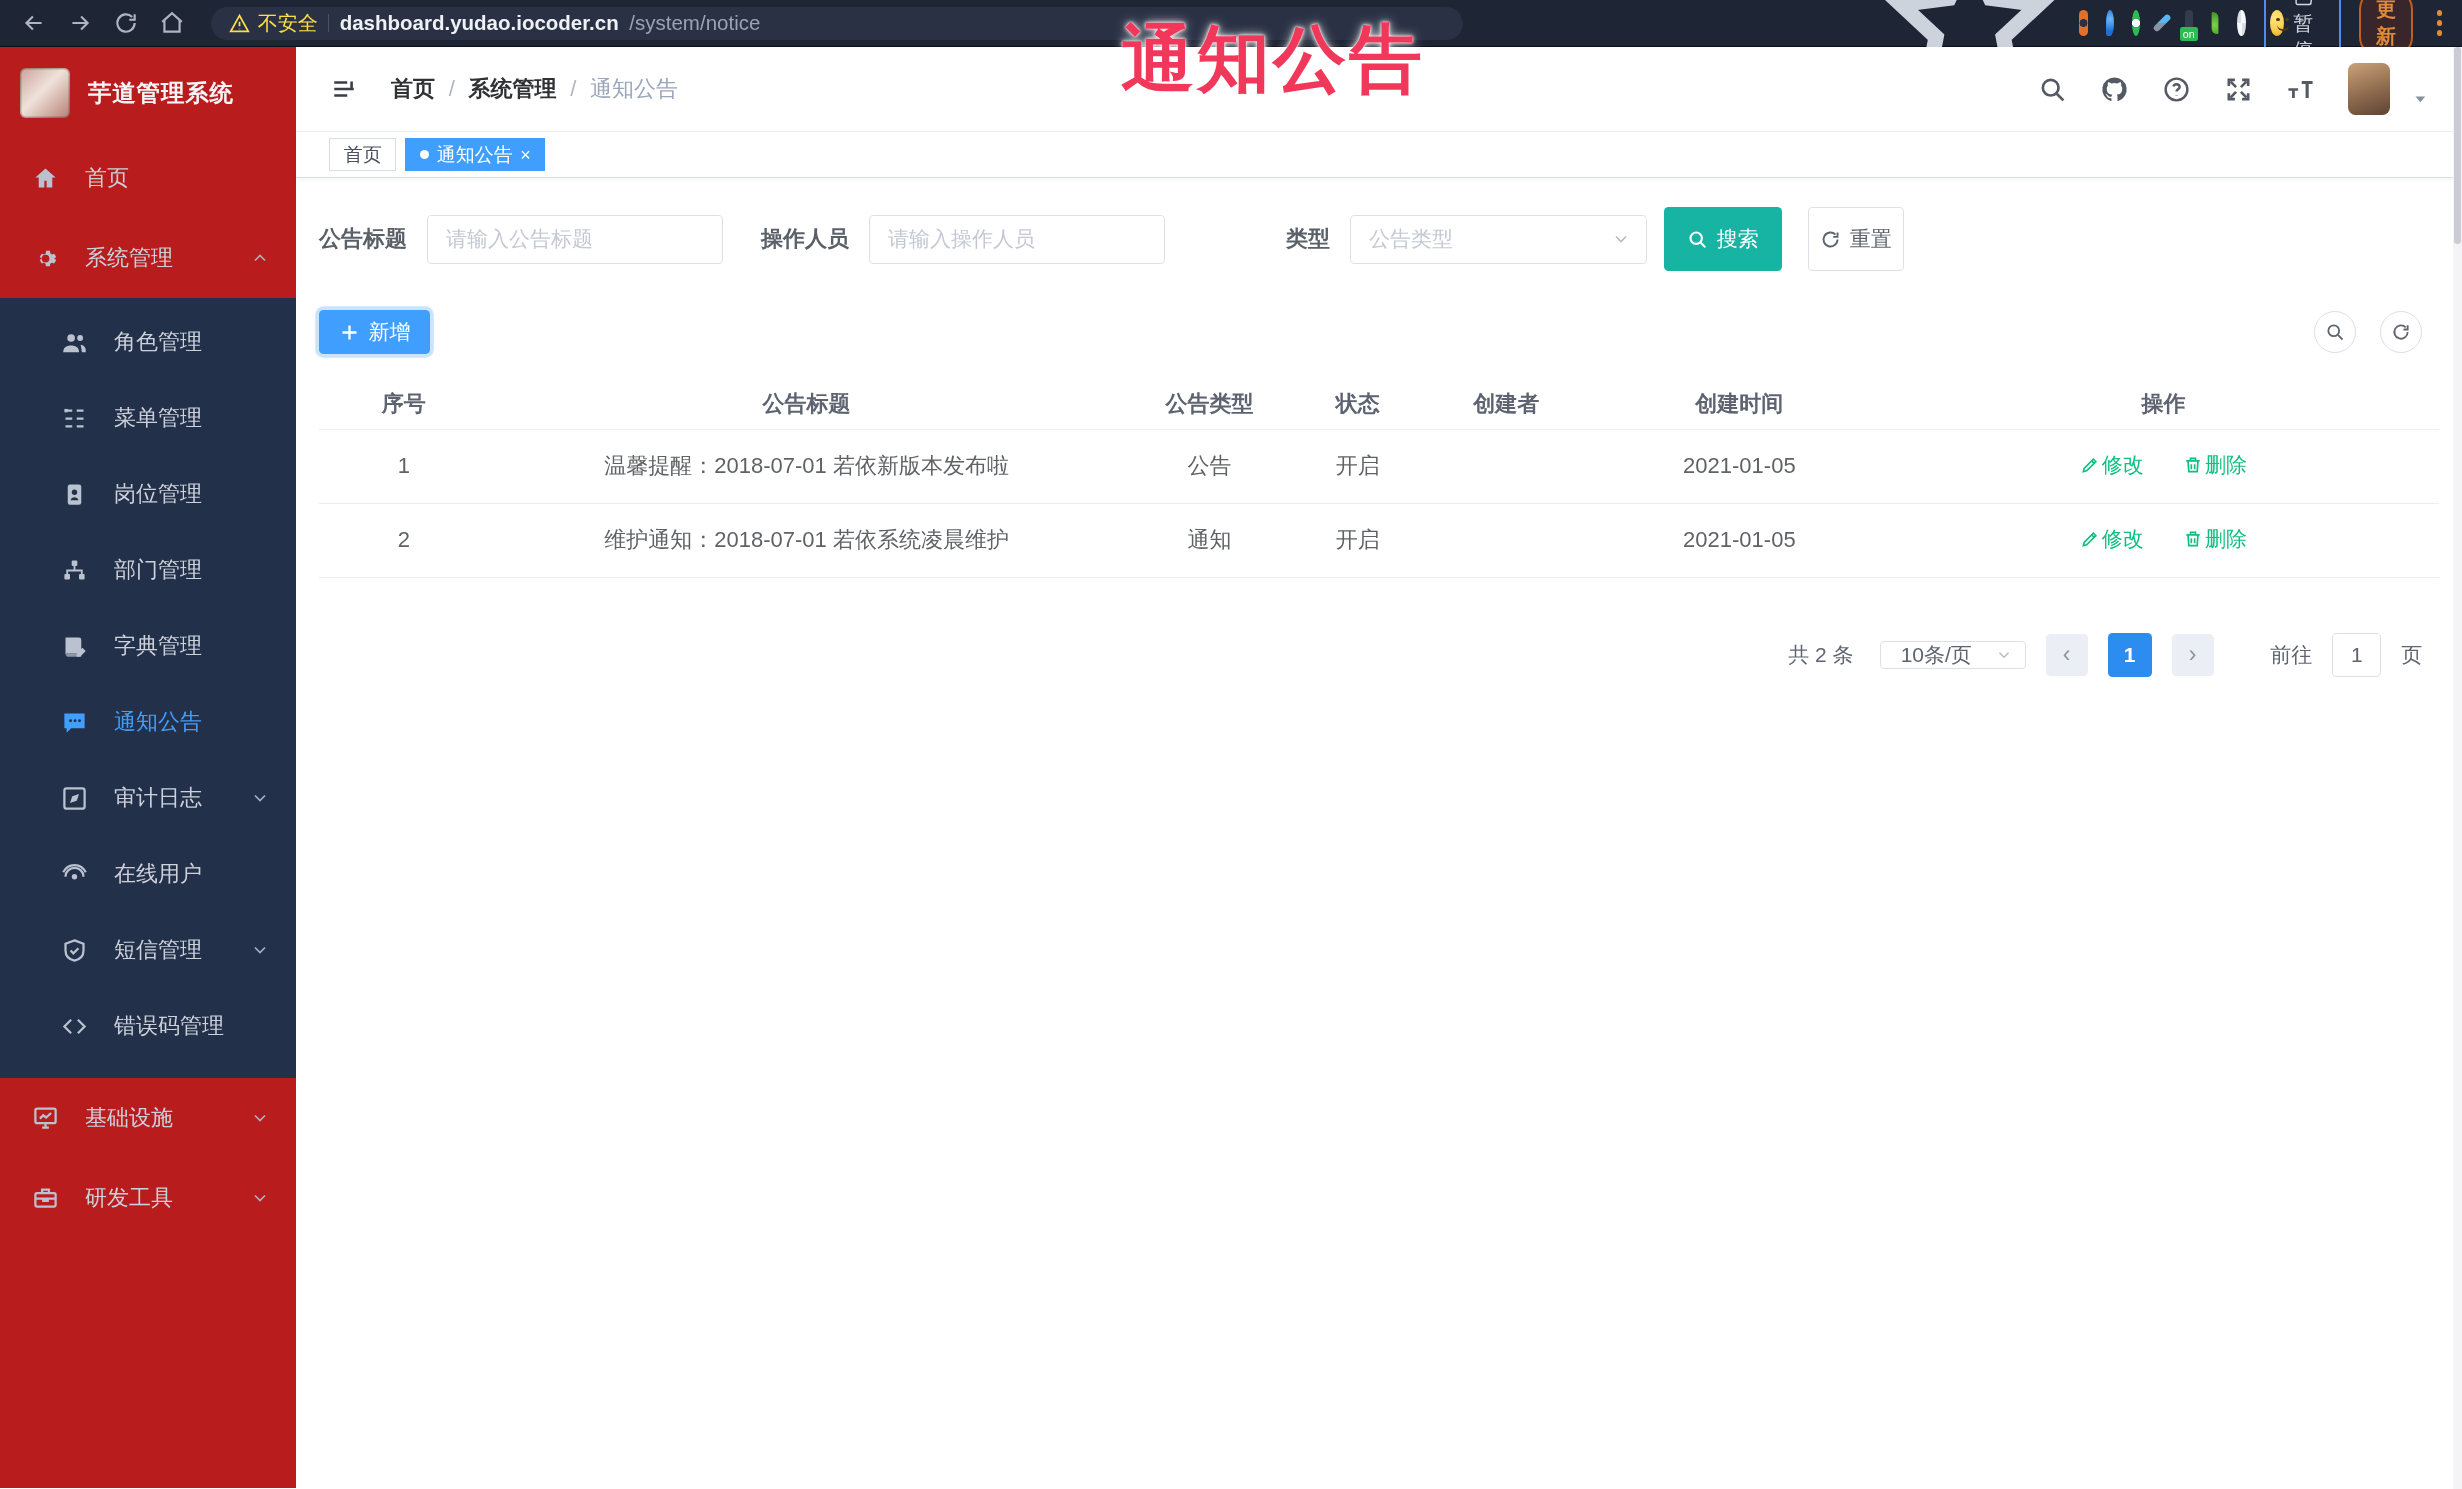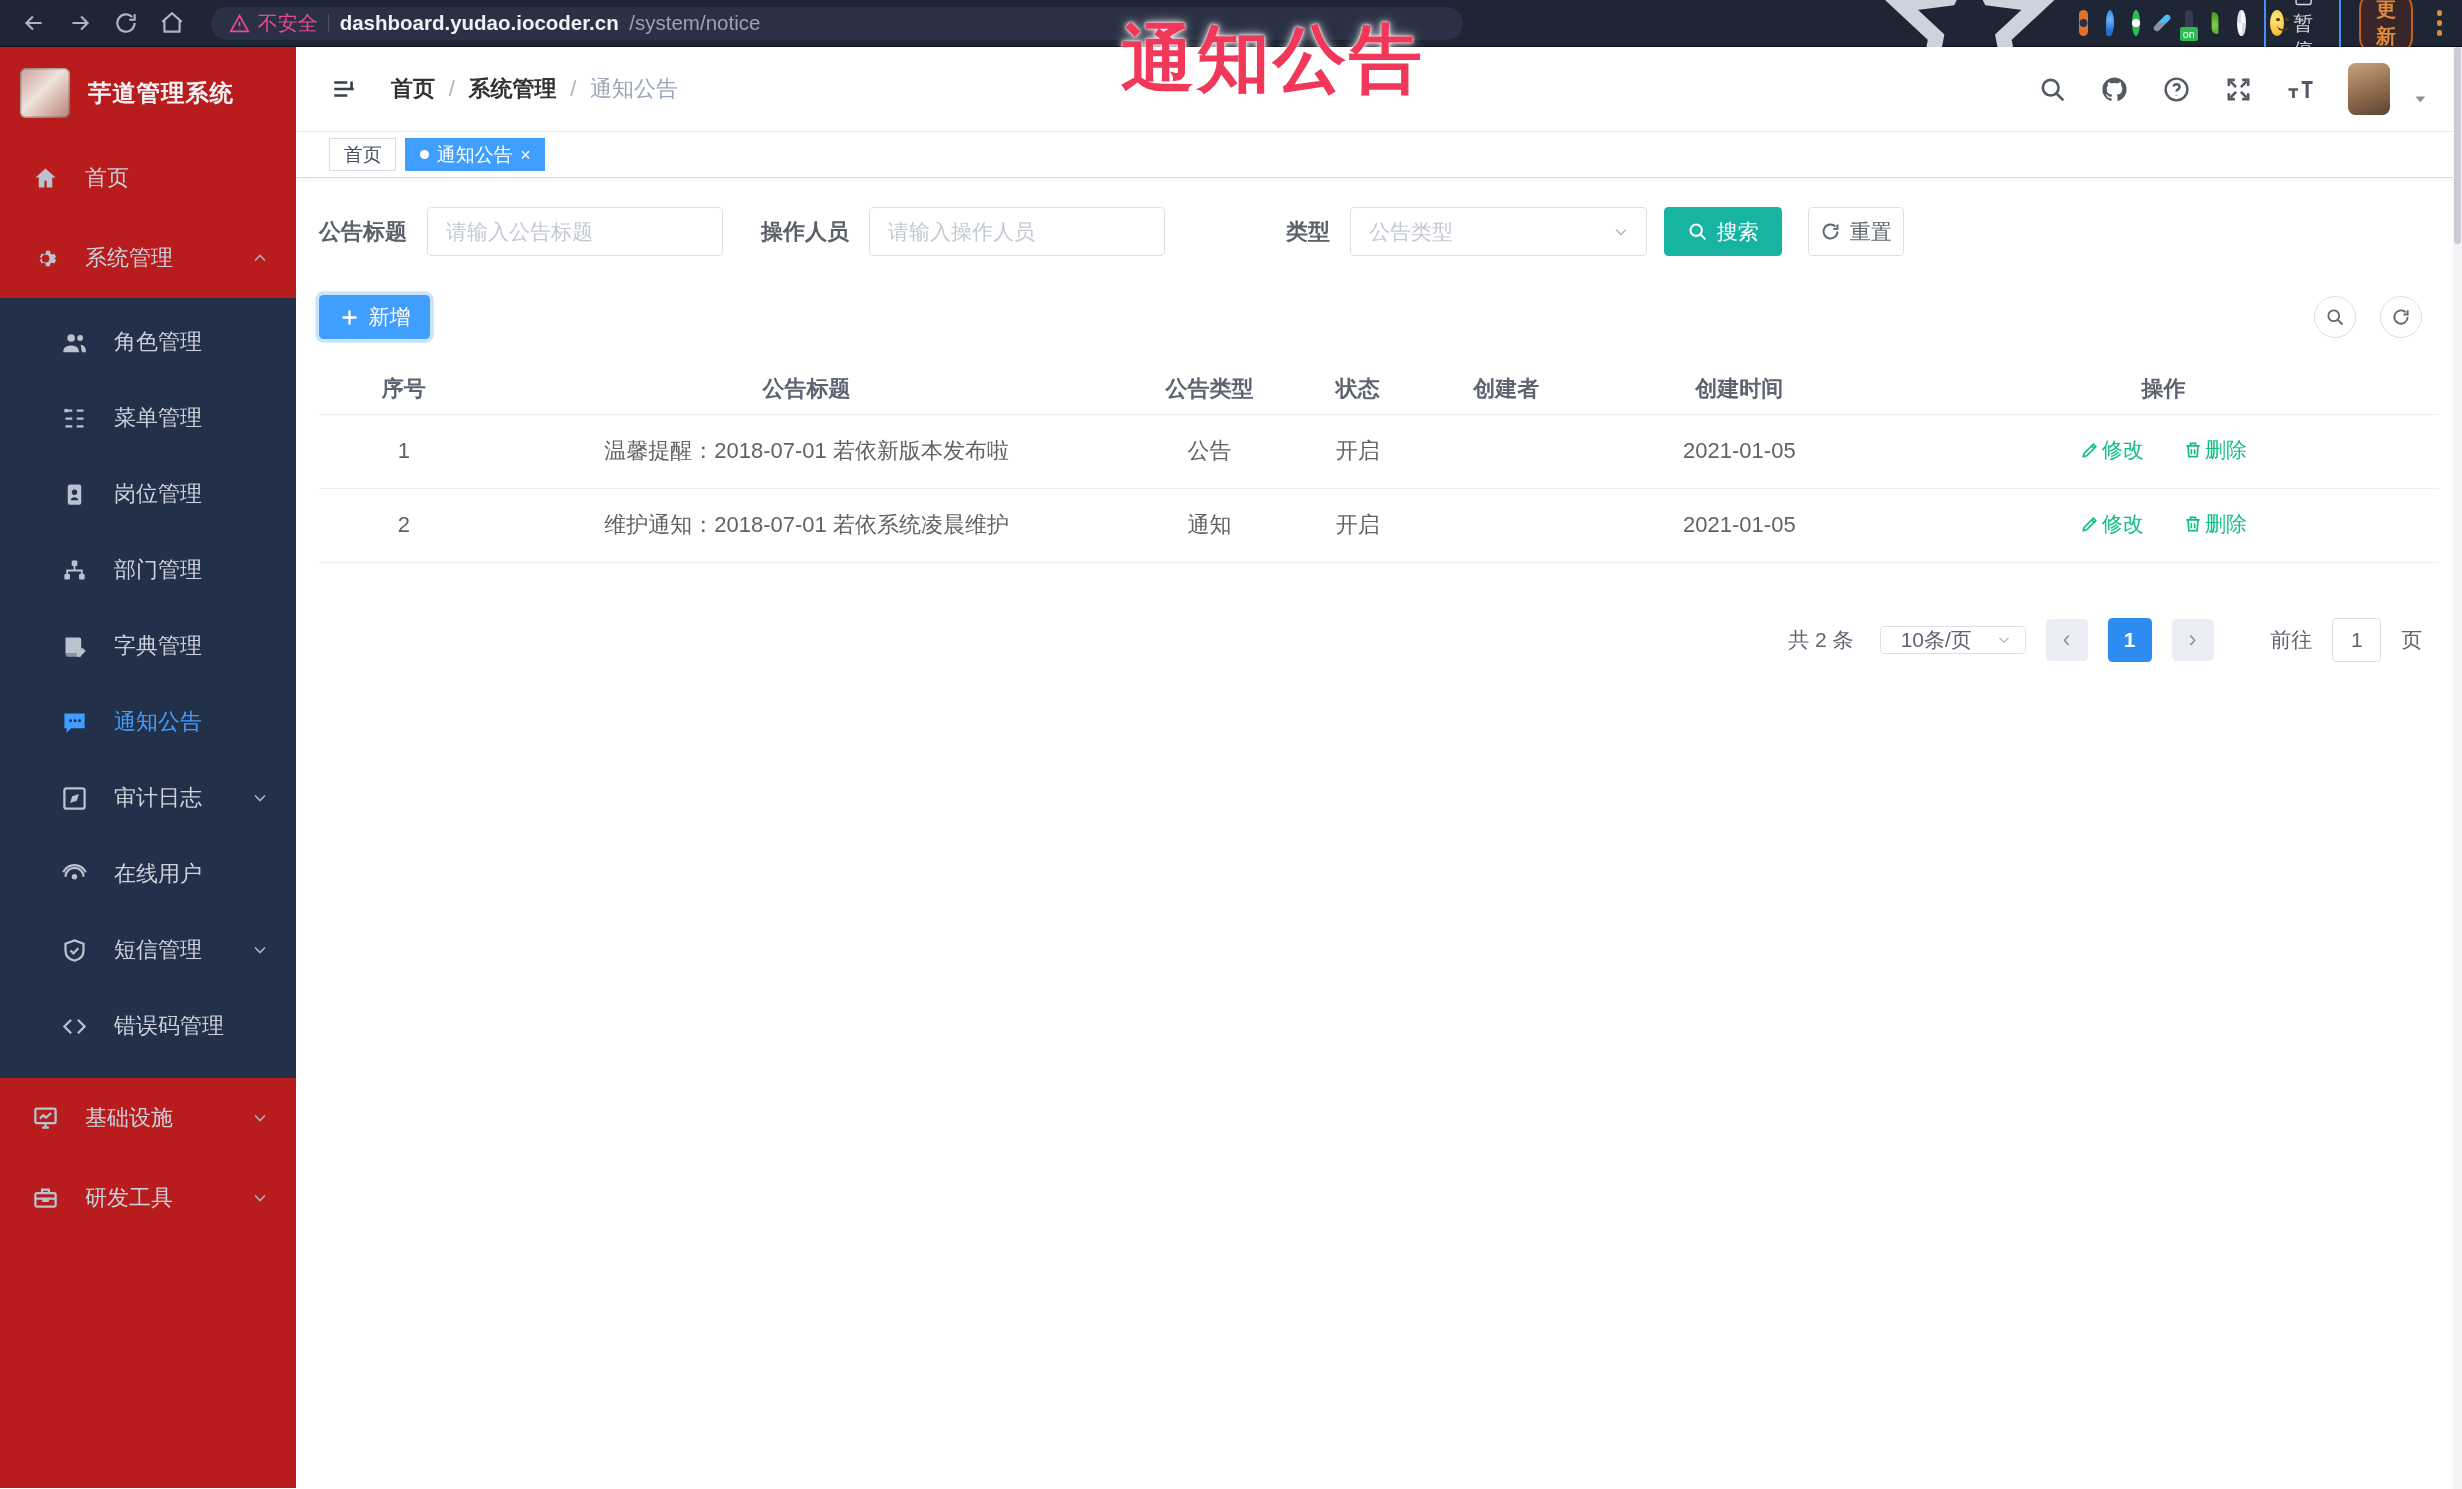--- a/index.html
+++ b/index.html
@@ -8,21 +8,21 @@
     font-family:"Liberation Sans","DejaVu Sans",sans-serif;
     font-size:21px; color:#606266; background:#fff; overflow:hidden; position:relative;
   }
   svg { display:block; }
 
   
   .browser-bar { height:47px; background:#1e2535; display:flex; align-items:center; padding:0 13.7px; gap:7.6px; border-bottom:1.5px solid #0c101c; }
   .b-nav { display:flex; align-items:center; gap:20px; color:#aeb4c0; padding:0 7.6px; }
   .b-nav .nicon { width:26px; height:26px; }
   .url-pill { flex:0 0 1252px; height:33px; background:#2a3144; border-radius:16.7px; display:flex; align-items:center; padding:0 18px; gap:10.6px; color:#dfe3ea; margin-left:10.6px; }
-  .url-pill .warn { color:#ec4899; display:flex; align-items:center; gap:7.6px; font-size:20px; }
+  .url-pill .warn { color:#fde047; display:flex; align-items:center; gap:7.6px; font-size:20px; }
   .url-sep { width:0.8px; height:18px; background:#4a5264; }
   .url-host { color:#eef1f5; font-size:20.5px; font-weight:600; }
   .url-path { color:#9aa3b2; font-size:20.5px; }
   .b-right { margin-left:auto; display:flex; align-items:center; gap:18px; }
   .ext { width:26px; height:26px; border-radius:6px; position:relative; }
   .chip-paused { display:flex; align-items:center; gap:9px; border:2.3px solid #4d8df2; border-radius:21px; padding:3px 13.7px 3px 4.6px; color:#cdd3dd; font-size:20px; }
   .face { width:26px; height:26px; border-radius:50%; background:radial-gradient(circle at 35% 30%,#ffe680,#f7c843 70%,#d99f1e); position:relative; }
   .face:before { content:""; position:absolute; left:6px; top:7.6px; width:3.8px; height:3.8px; border-radius:50%; background:#5b3a00; box-shadow:9px 0 0 #5b3a00; }
   .face:after { content:""; position:absolute; left:6.8px; top:13px; width:12px; height:6px; border-bottom:2.3px solid #5b3a00; border-radius:0 0 10.6px 10.6px; }
   .update-pill { display:flex; align-items:center; gap:6px; border:2.3px solid #c25e1e; background:#38262a; color:#e08a3c; border-radius:20px; padding:4.6px 15px; font-size:20px; font-weight:700; }
@@ -70,21 +70,21 @@
 
   
   .content { flex:1; padding:29px 23px 0 23px; }
   .filter-row { display:flex; align-items:center; }
   .f-label { font-weight:700; color:#5a6068; margin-right:20px; font-size:22px; }
   .f-input { width:296px; height:49px; border:0.8px solid #dcdfe6; border-radius:4.6px; padding:0 18px; font-size:21px; color:#606266; background:#fff; }
   .f-input::placeholder { color:#c3c8d2; }
   .f-gap { width:38px; } .f-gap-lg { width:121px; }
   .f-select { width:297px; height:49px; border:0.8px solid #dcdfe6; border-radius:4.6px; display:flex; align-items:center; padding:0 15px 0 18px; color:#c3c8d2; background:#fff; cursor:pointer; }
   .f-select .chev { margin-left:auto; width:20px; height:20px; color:#b6bcc6; }
-  .btn { display:inline-flex; align-items:center; justify-content:center; gap:9px; height:49px; border-radius:4.6px; font-size:21px; cursor:pointer; border:0.8px solid transparent; }
+  .btn { display:inline-flex; align-items:center; justify-content:center; gap:9px; height:64px; border-radius:4.6px; font-size:21px; cursor:pointer; border:0.8px solid transparent; }
   .btn-search { background:#17b3a3; color:#fff; width:118px; margin-left:16.7px; }
   .btn-reset { background:#fff; color:#5f6570; border-color:#dcdfe6; width:96px; margin-left:26px; }
   .bicon { width:21px; height:21px; }
 
   .toolbar { display:flex; align-items:center; margin-top:39px; }
   .btn-add { background:#409eff; color:#fff; width:111px; height:44px; box-shadow:0 0 0 3.8px rgba(64,158,255,.28); }
   .tool-right { margin-left:auto; display:flex; gap:24px; margin-right:16.7px; }
   .circle-btn { width:42px; height:42px; border-radius:50%; border:0.8px solid #dcdfe6; background:#fff; color:#5f6570; display:flex; align-items:center; justify-content:center; cursor:pointer; }
   .circle-btn .bicon { width:20px; height:20px; }
 

